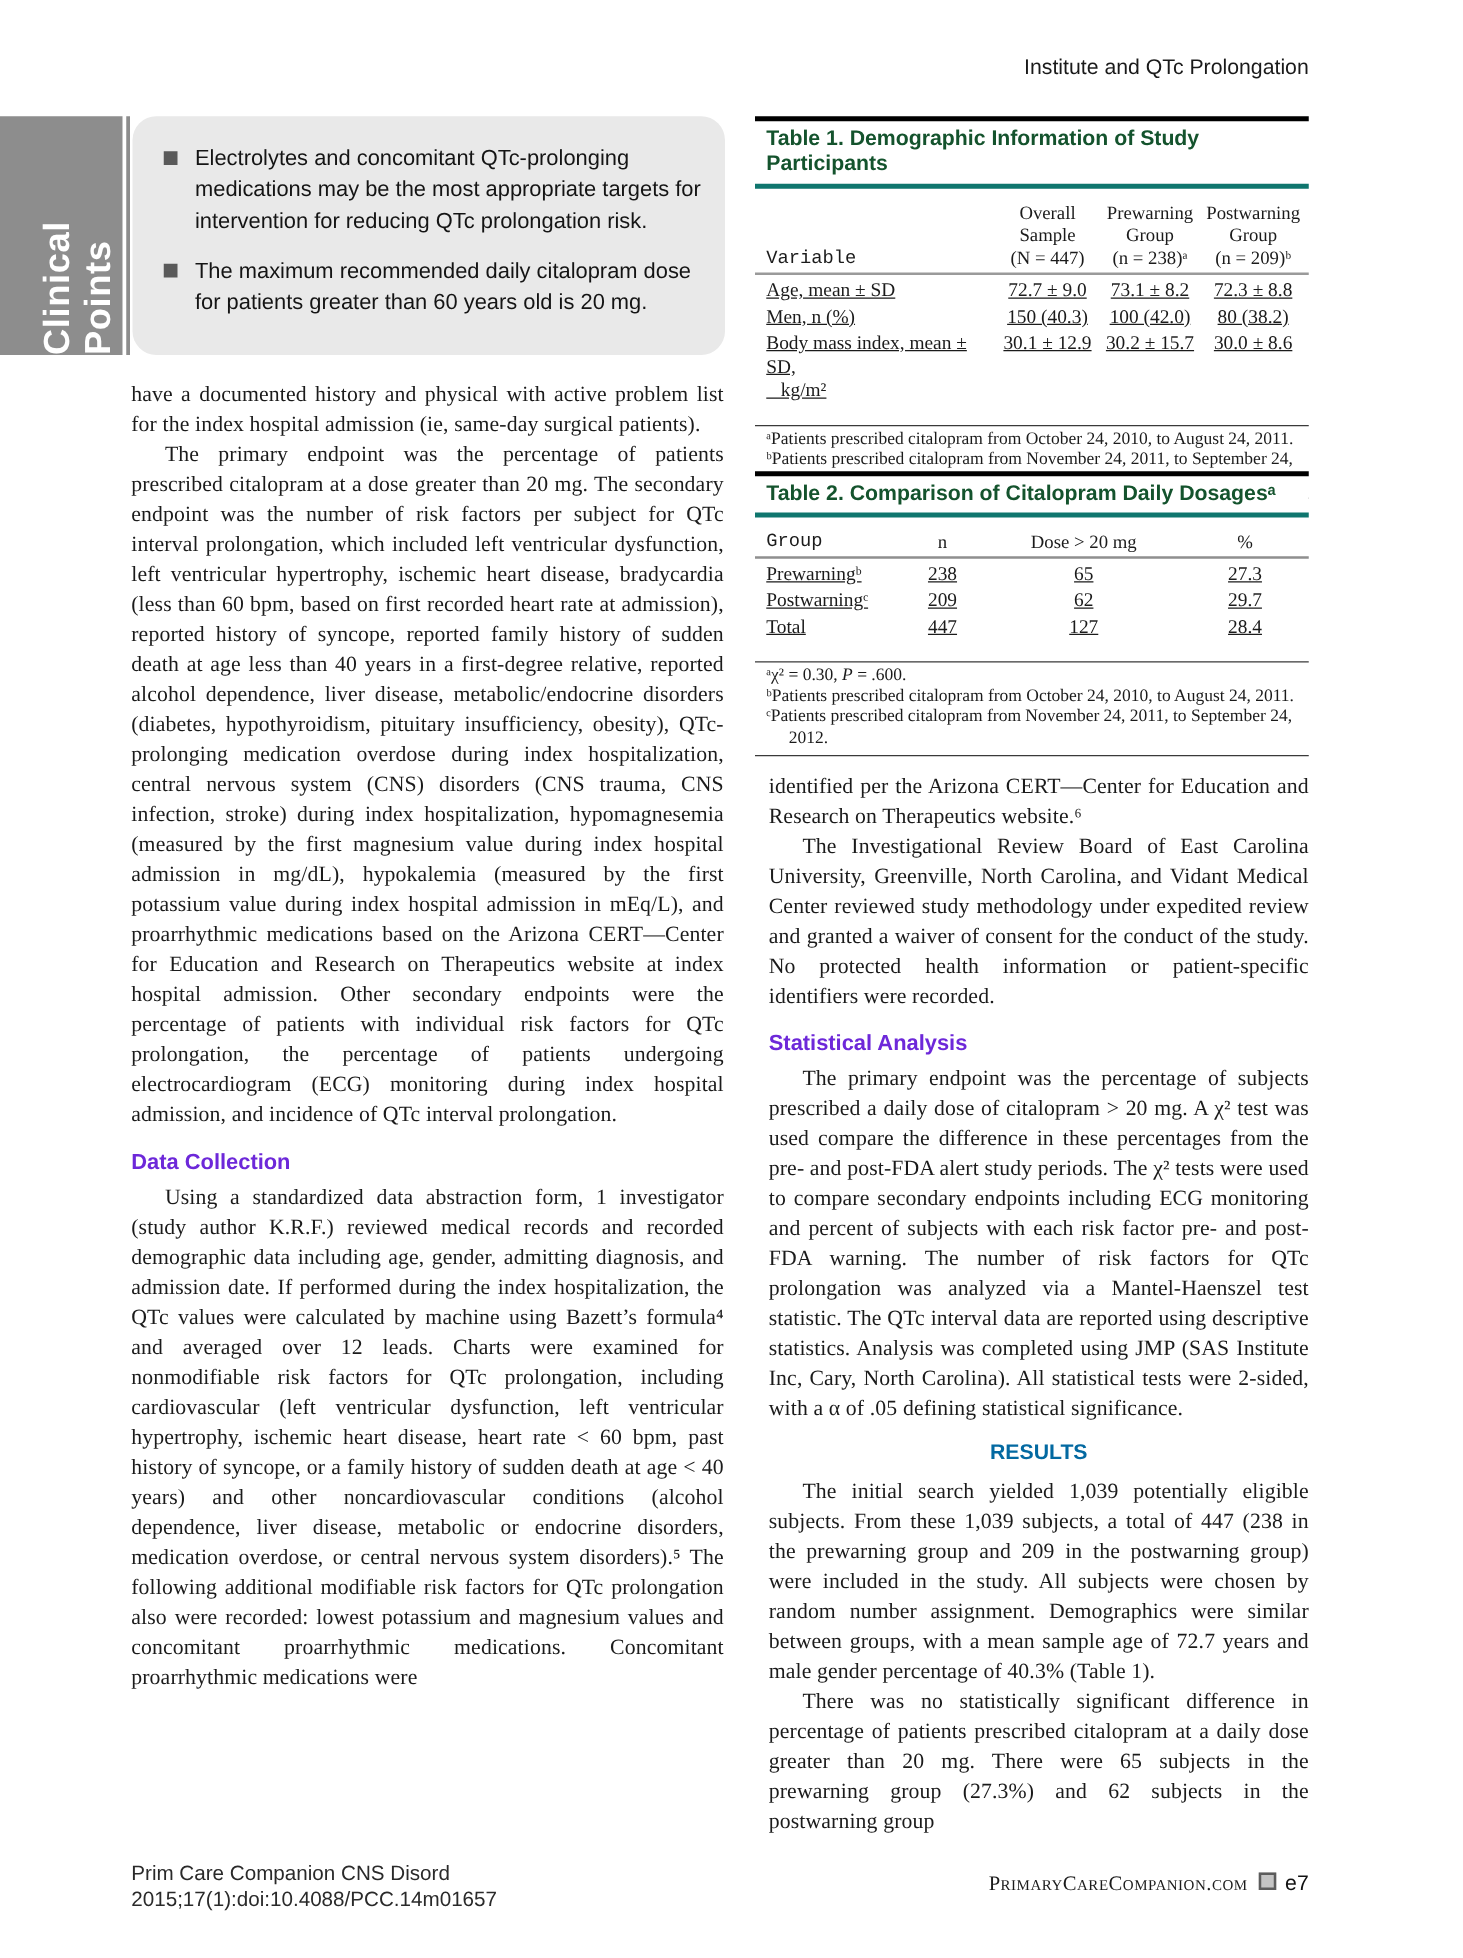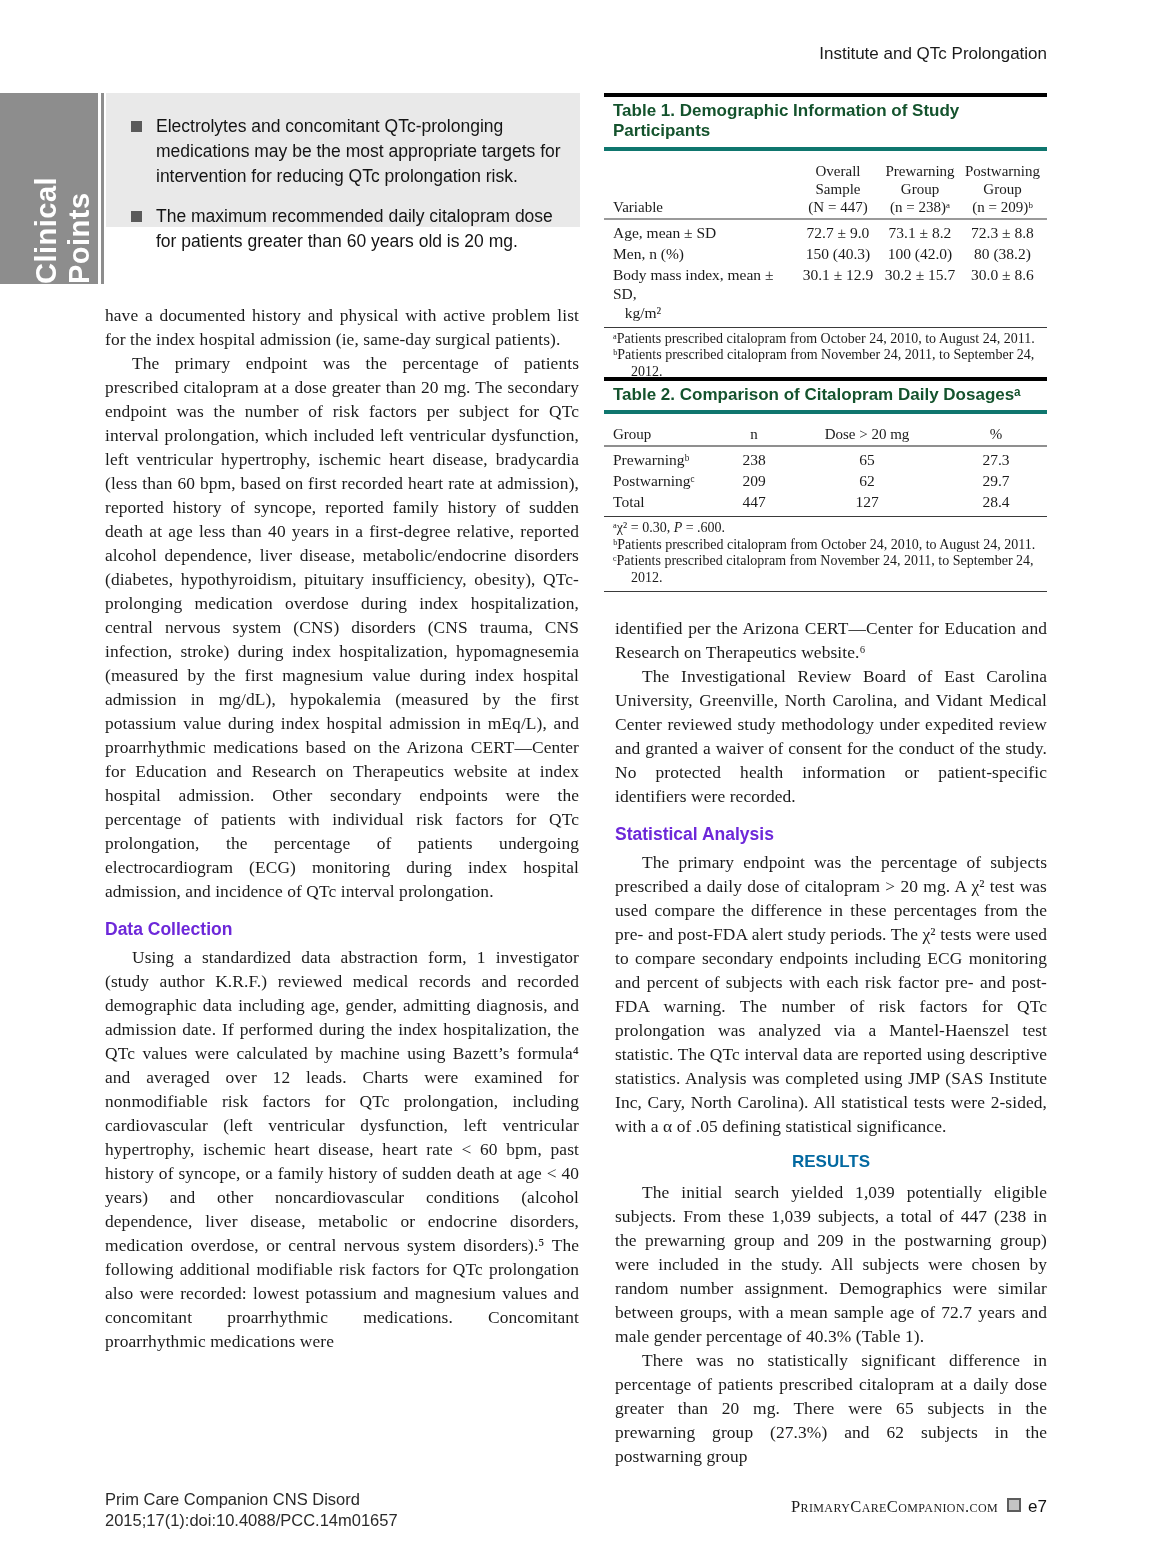--- a/index.html
+++ b/index.html
@@ -10,22 +10,22 @@
   .running-head { position:absolute; top:44px; left:604px; width:443px; text-align:right;
     font:17px "Liberation Sans", sans-serif; color:#1a1a1a; }
 
   
   .cp { position:absolute; top:93px; left:0; width:580px; height:191px; }
   .cp-bar { position:absolute; left:0; top:0; width:98px; height:191px; background:#8d8d8d; }
   .cp-label { position:absolute; right:2px; top:0; height:191px; display:flex; align-items:center; justify-content:center;
     writing-mode:vertical-rl; transform:rotate(180deg);
     font:bold 29px "Liberation Sans", sans-serif; color:#ffffff; letter-spacing:0.5px; }
   .cp-rule { position:absolute; left:101px; top:0; width:3px; height:191px; background:#8d8d8d; }
-  .cp-box { position:absolute; left:106px; top:0; width:474px; height:134px; background:#e9e9e9; box-sizing:border-box;
-    padding:21px 18px 0 25px; }
+  .cp-box { position:absolute; left:106px; top:0; width:474px; height:191px; background:#e9e9e9; box-sizing:border-box;
+    padding:21px 18px 0 25px;border-radius:19px; }
   .cp-bullet { display:flex; gap:14px; margin-bottom:15px;
     font:17.5px/25px "Liberation Sans", sans-serif; color:#141414; }
   .cp-square { width:11px; height:11px; background:#5a5a5a; margin-top:7px; flex:none; }
 
   
   .bodytext p { margin:0; font:17.4px/24px "Liberation Serif", "DejaVu Serif", "DejaVu Sans", serif;
     text-align:justify; color:#1b1b1b; letter-spacing:0.1px; }
   .bodytext p.indent { text-indent:1.55em; }
   .subhead { font:bold 17.5px/22px "Liberation Sans", sans-serif; color:#6d28d9; margin:15px 0 5px 0; }
   .center-head { text-align:center; font:bold 17px/20px "Liberation Sans", sans-serif; color:#0369a1; margin:14px 0 8px 0; }
@@ -40,22 +40,22 @@
   #table2 { top:377px; }
   .t-title { border-top:4px solid #000; border-bottom:4px solid #0f766e;
     font:bold 17px/1.2 "Liberation Sans", sans-serif; color:#14532d; padding:4px 2px 5px 9px; }
   .t-grid { display:grid; }
   .t1-cols { grid-template-columns:190px 88px 76px 89px; }
   .t2-cols { grid-template-columns:115px 70px 156px 102px; }
   .t-headrow { border-bottom:2.5px solid #9a9a9a; }
   .t2 .t-headrow { border-bottom:2px solid #8f8f8f; }
   .t-headrow .cell { font-size:15px; line-height:18px; text-align:center; white-space:pre-line;
     padding-top:11px; padding-bottom:2px; align-self:end; }
-  .t-headrow .cell.var { text-align:left; padding-left:9px; }
-  .t-bodyrows { border-bottom:1.5px solid #3a3a3a; padding:2px 0 4px 0; }
+  .t-headrow .cell.var { text-align:left; padding-left:9px;font-family:Liberation Mono, monospace; }
+  .t-bodyrows { border-bottom:1.5px solid #3a3a3a; padding:2px 0 17px 0;text-decoration:underline; }
   .t-bodyrows .cell { font-size:15.5px; line-height:19px; text-align:center; padding:1px 0; }
   .t-bodyrows .cell.var { text-align:left; padding-left:9px; white-space:pre-line; }
   .t-foots { border-bottom:1.5px solid #3a3a3a; padding:3px 4px 5px 0; }
   .t-foot { font-size:14px; line-height:16.5px; padding-left:27px; text-indent:-18px; }
   .t-foot .ital { font-style:italic; }
 
   
   .footer-left { position:absolute; left:105px; top:1489px;
     font:16.5px/21px "Liberation Sans", sans-serif; color:#2a2a2a; }
   .footer-right { position:absolute; left:604px; top:1497px; width:443px; text-align:right;

